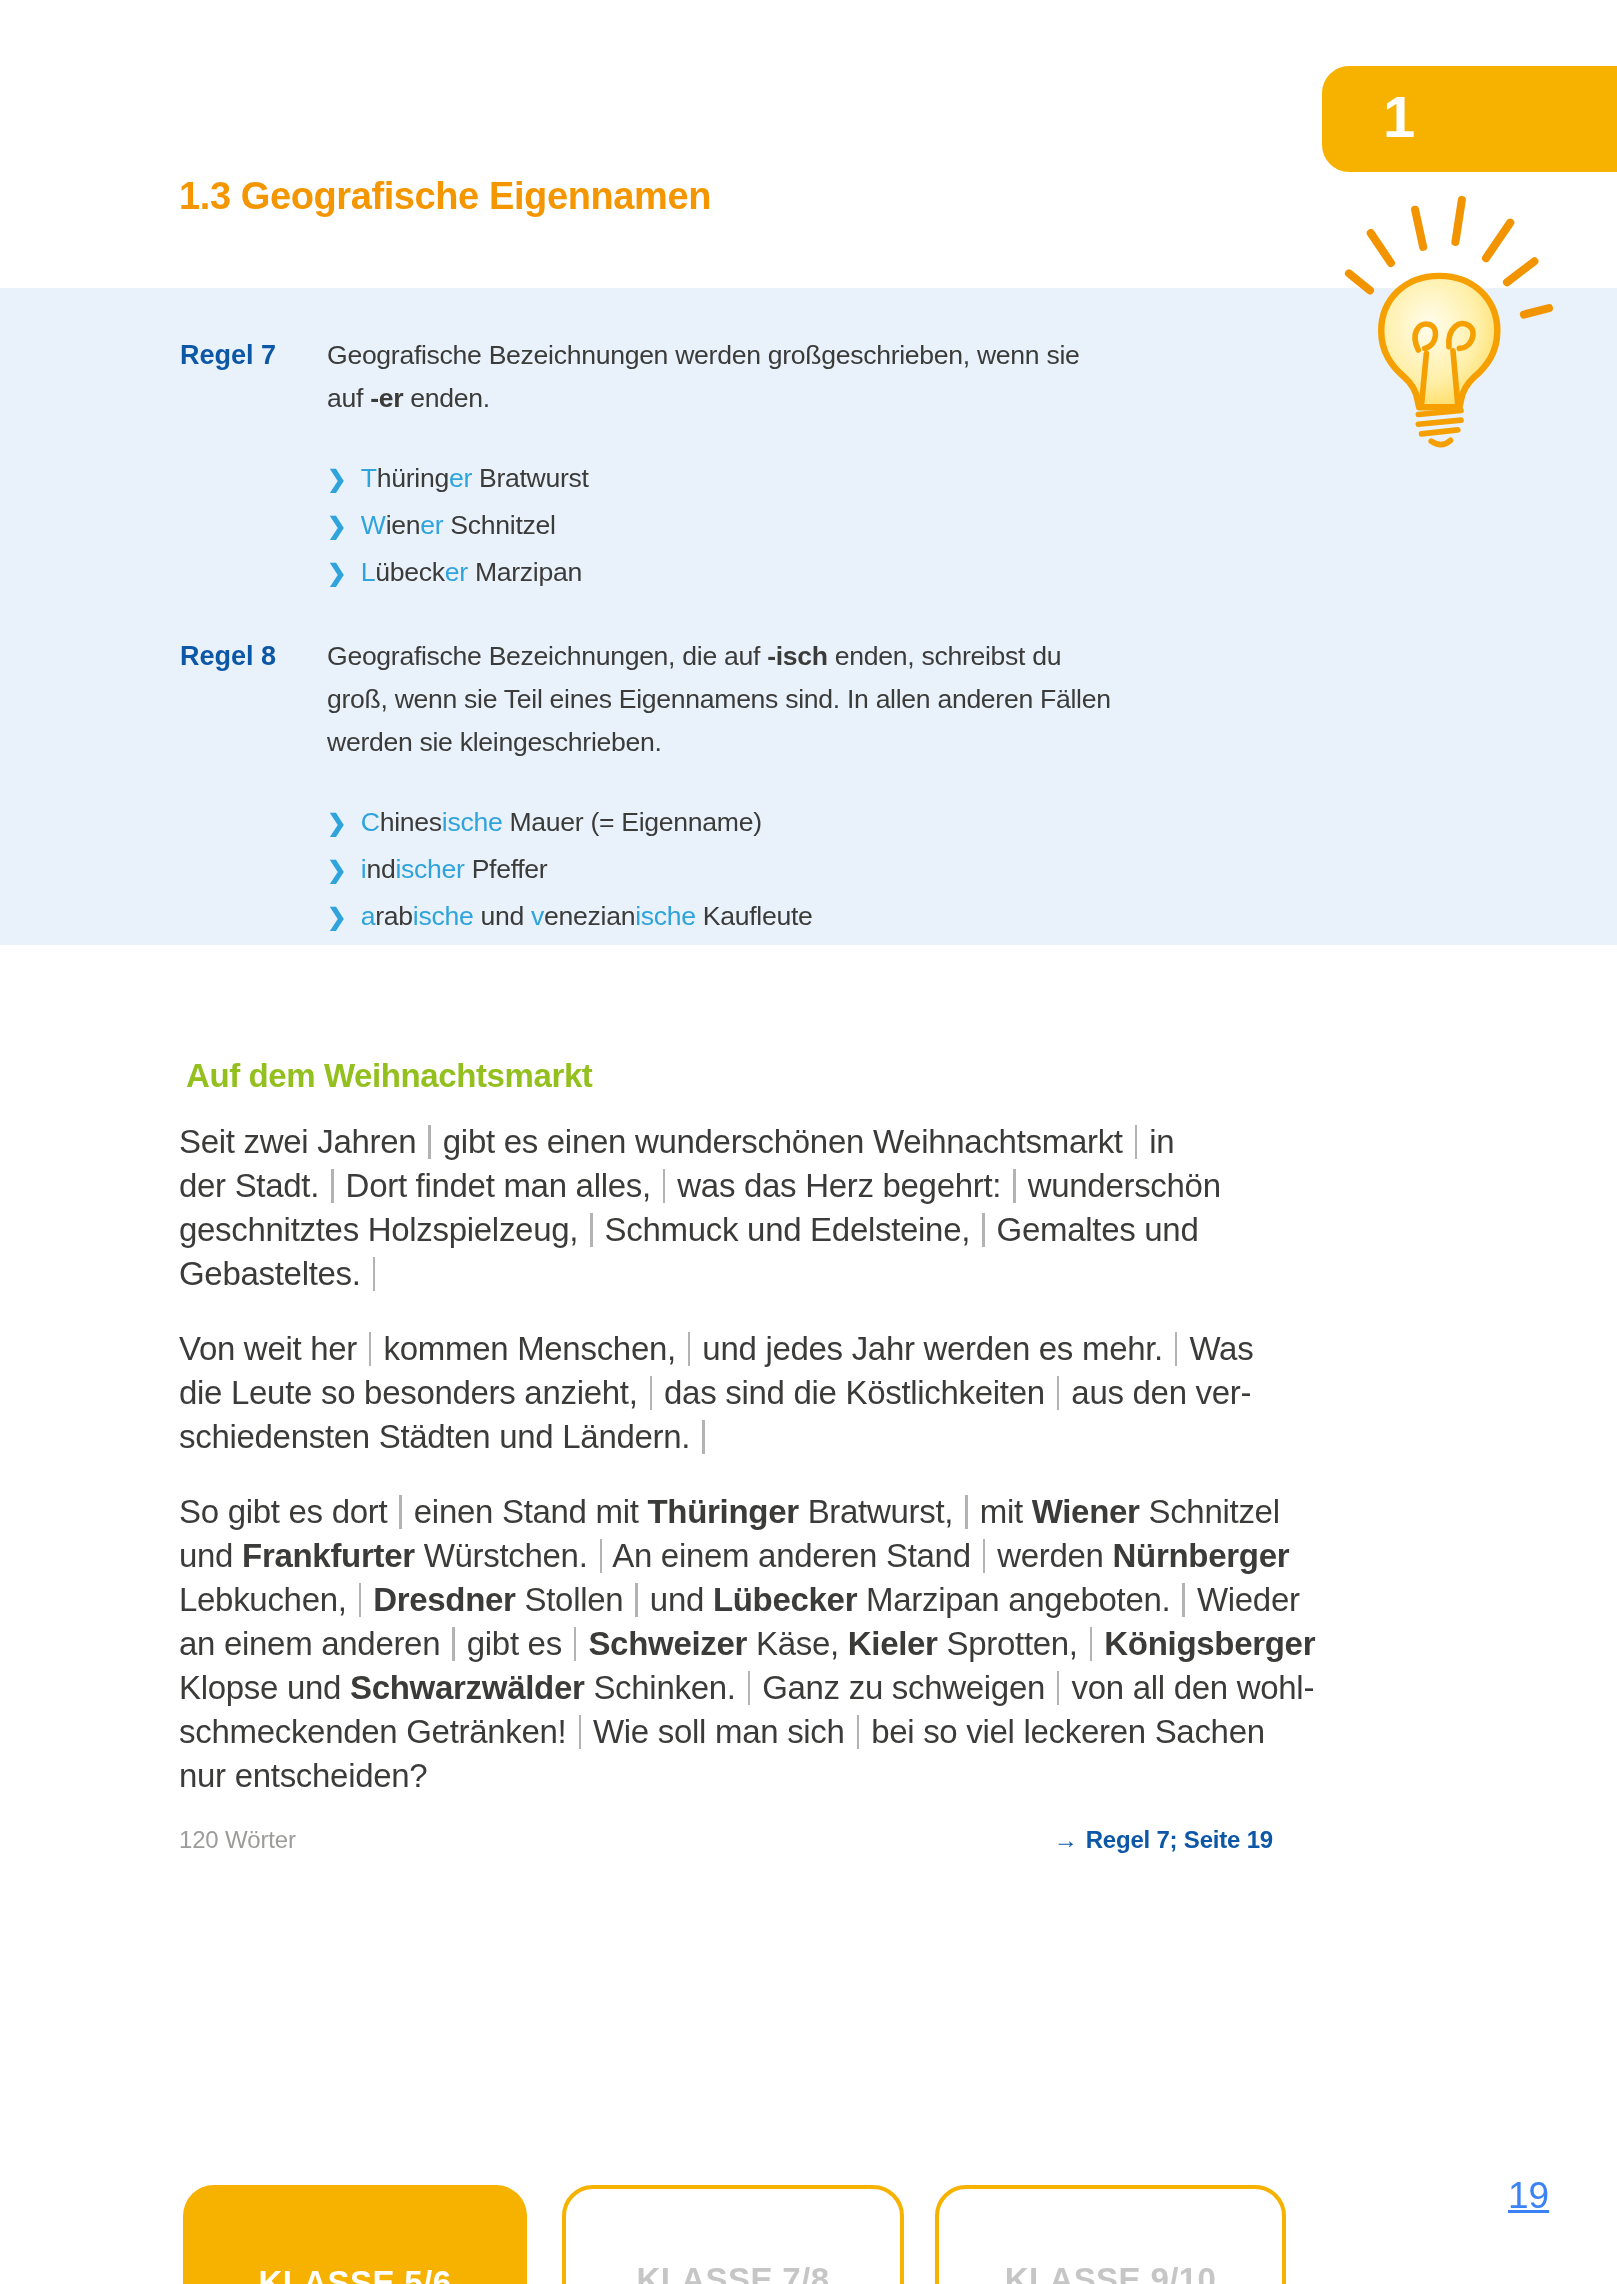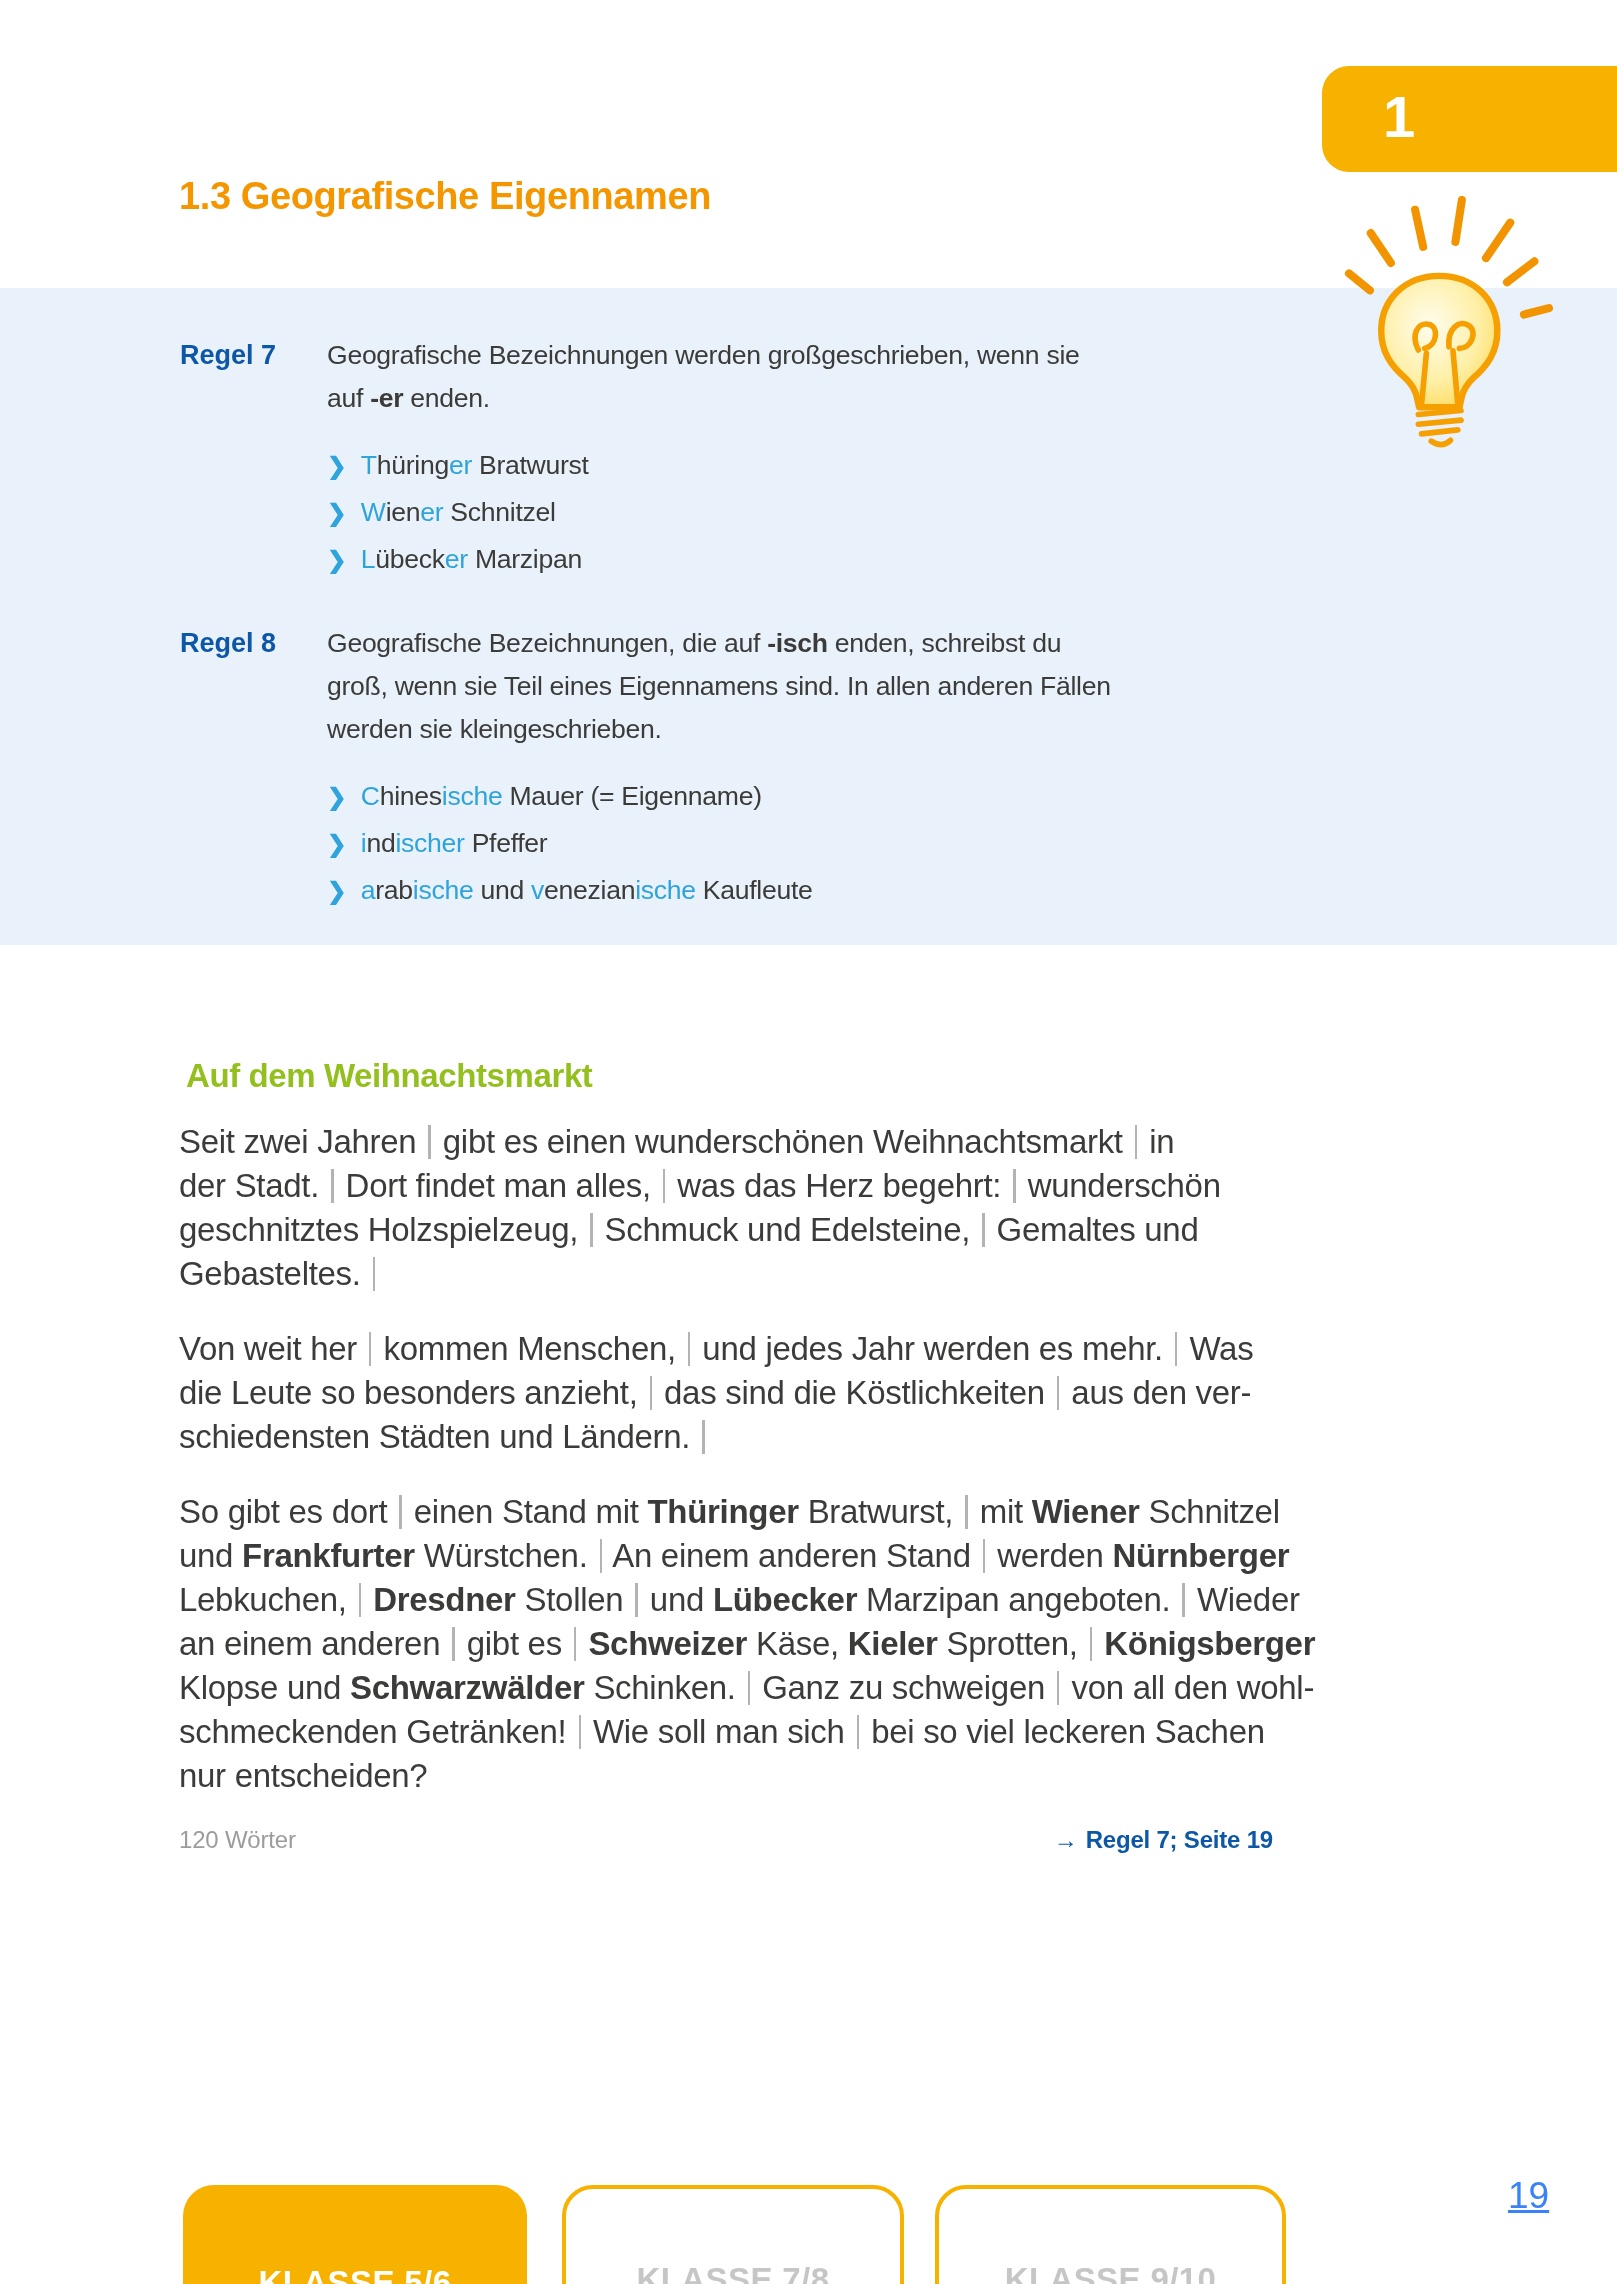--- a/index.html
+++ b/index.html
@@ -26,21 +26,21 @@
     position:absolute; left:0; top:288px; width:1618px; height:657px;
     background:#E9F1FA; box-sizing:border-box; padding:46px 0 4px 180px;
   }
   .rule { display:flex; align-items:flex-start; }
   .rule + .rule { margin-top:39px; }
   .rule-label {
     flex:0 0 147px; width:147px; font-size:27px; font-weight:700;
     color:#0D57A7; line-height:43px;
   }
   .rule-text { font-size:26.6px; line-height:43px; letter-spacing:-0.3px; }
-  .rule-examples { margin-top:22px; font-size:26.6px; letter-spacing:-0.3px; }
+  .rule-examples { margin-top:35px; font-size:26.6px; letter-spacing:-0.3px; }
   .example { line-height:46px; white-space:nowrap; }
   .chev { color:#2FA3DC; font-weight:700; margin-right:14.5px; font-size:23.4px; }
   .hl { color:#2FA3DC; }
   .b { font-weight:700; }
   .line { white-space:nowrap; }
   
   .lightbulb { position:absolute; left:1328px; top:192px; }
   
   .dictation-heading {
     position:absolute; left:179px; top:1050px; margin:7px;

